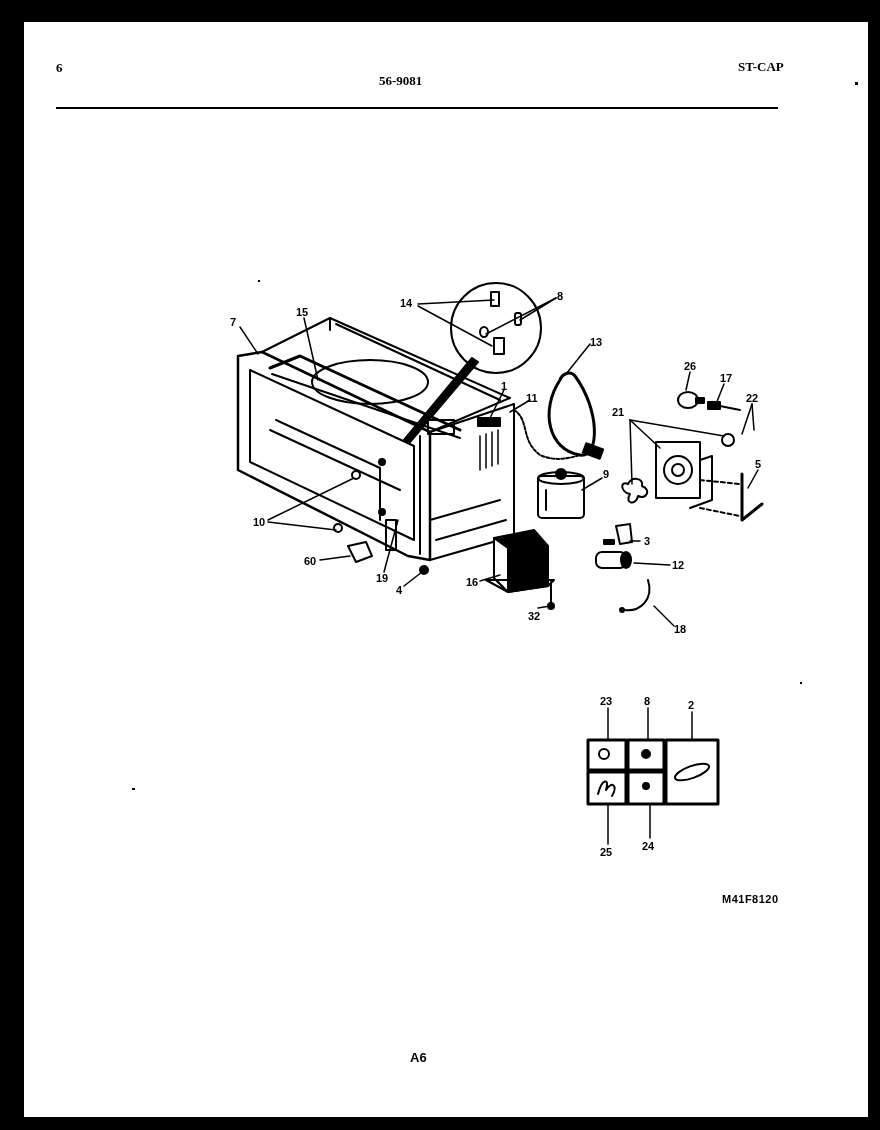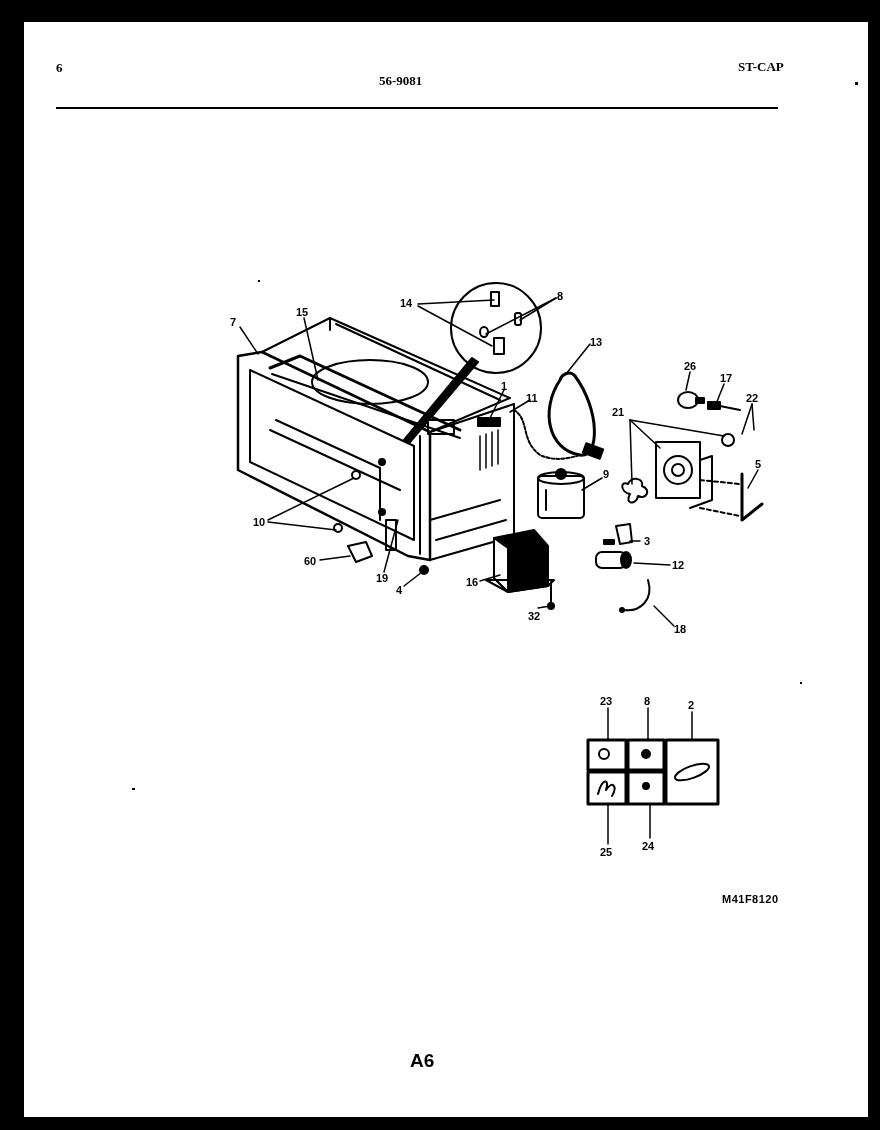--- a/index.html
+++ b/index.html
@@ -6,21 +6,21 @@
   body { width: 880px; height: 1130px; background: #000000; position: relative; overflow: hidden; font-family: "Liberation Serif", serif; }
   .page { position: absolute; left: 24px; top: 22px; width: 844px; height: 1095px; background: #ffffff; }
   .hdr { position: absolute; font-family: "Liberation Serif", serif; font-weight: bold; font-size: 13px; color: #000; }
   .hdr-page { left: 56px; top: 60px; }
   .hdr-model { left: 379px; top: 73px; }
   .hdr-sect { left: 724px; top: 59px; margin-left: 14px; }
   .rule { position: absolute; left: 56px; top: 107px; width: 722px; height: 2px; background: #000; }
   svg.diagram { position: absolute; left: 0; top: 0; }
   .lbl { font-family: "Liberation Sans", sans-serif; font-weight: bold; font-size: 11px; fill: #000; }
   .code { position: absolute; left: 682px; top: 893px; font-family: Liberation Sans, sans-serif; font-weight: bold; font-size: 11px; letter-spacing: 0.5px; margin-left: 40px; }
-  .pagecode { position: absolute; left: 410px; top: 1050px; font-family: "Liberation Sans", sans-serif; font-weight: bold; font-size: 19px; }
+  .pagecode { position: absolute; left: 410px; top: 1050px; font-family: "Liberation Sans", sans-serif; font-weight: bold; font-size: 13px; }
 </style>
 </head>
 <body>
 
 <div class="page"></div>
 
 <div class="hdr hdr-page">6</div>
 <div class="hdr hdr-model">56-9081</div>
 <div class="hdr hdr-sect">ST-CAP</div>
 <div class="rule"></div>

